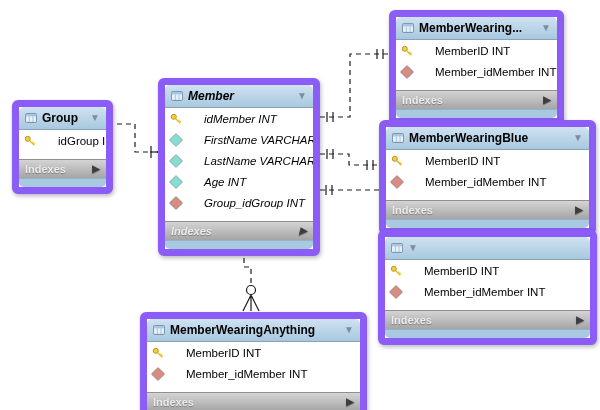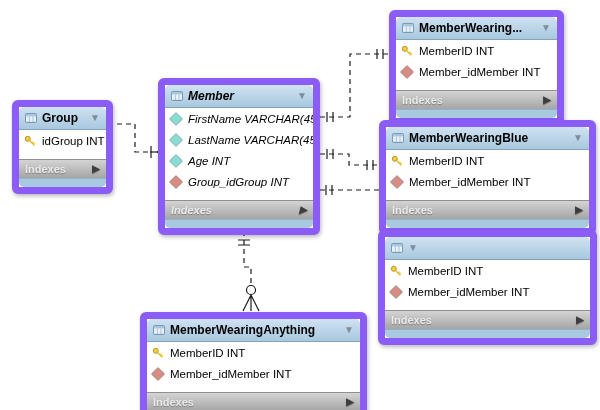--- a/index.html
+++ b/index.html
@@ -18,21 +18,21 @@
   .tbl-header {
     height:22px;
     background:linear-gradient(#cfe2f1,#a8c8df);
     border-bottom:1px solid #87a3ba;
     border-radius:5px 5px 0 0;
     display:flex; align-items:center; gap:5px; padding:0 6px;
   }
   .tbl-title { flex:1; font-size:12px; font-weight:bold; color:#000; white-space:nowrap; overflow:hidden; }
   .tbl-caret { font-size:10px; color:#7d8d9d; line-height:1; }
   .tbl-body { background:#fff; }
-  .tbl-row { height:21px; display:flex; align-items:center; gap:6px; padding:0 5px; font-size:11.5px; color:#000; white-space:nowrap; overflow:hidden; }
+  .tbl-row { height:21px; display:flex; align-items:center; gap:22px; padding:0 5px; font-size:11.5px; color:#000; white-space:nowrap; overflow:hidden; }
   .col-icon { width:12px; height:12px; flex:0 0 12px; display:flex; align-items:center; justify-content:center; }
   .diamond { width:8px; height:8px; transform:rotate(45deg); border-radius:1px; }
   .diamond.normal { background:#86ddd4; border:1px solid #93b4b0; }
   .diamond.fk     { background:#d98c82; border:1px solid #ad8a86; }
   .tbl-indexes {
     height:18px;
     background:linear-gradient(#d4d4d4,#a5a5a5);
     border-top:1px solid #8f8f8f;
     display:flex; align-items:center; padding:0 6px;
     font-size:11px; font-weight:bold; color:#ebebeb;
@@ -133,20 +133,30 @@
             <line x1="5.5" y1="4" x2="5.5" y2="11" stroke="#9fb8cd"></line>
             <line x1="10" y1="4" x2="10" y2="11" stroke="#9fb8cd"></line>
           </svg>
       </span>
       <span class="tbl-title">Member</span>
       <span class="tbl-caret">▼</span>
     </div>
     <div class="tbl-body">
       <div class="tbl-row">
         <span class="col-icon">
+          <svg width="12" height="12" viewBox="0 0 12 12">
+              <circle cx="3.8" cy="3.8" r="2.5" fill="#f5d03c" stroke="#bb9226"></circle>
+              <path d="M5.7,5.7 L10.3,10.3 M8.1,8.1 L9.5,6.7 M9.4,9.4 L10.8,8" stroke="#f5d03c" stroke-width="1.6" fill="none"></path>
+              <path d="M5.7,5.7 L10.3,10.3" stroke="#bb9226" stroke-width="0.5" fill="none"></path>
+            </svg>
+        </span>
+        <span>idMember INT</span>
+      </div>
+      <div class="tbl-row">
+        <span class="col-icon">
             <span class="diamond normal"></span>
           </span>
         <span>FirstName VARCHAR(45)</span>
       </div>
       <div class="tbl-row">
         <span class="col-icon">
             <span class="diamond normal"></span>
           </span>
         <span>LastName VARCHAR(45)</span>
       </div>

